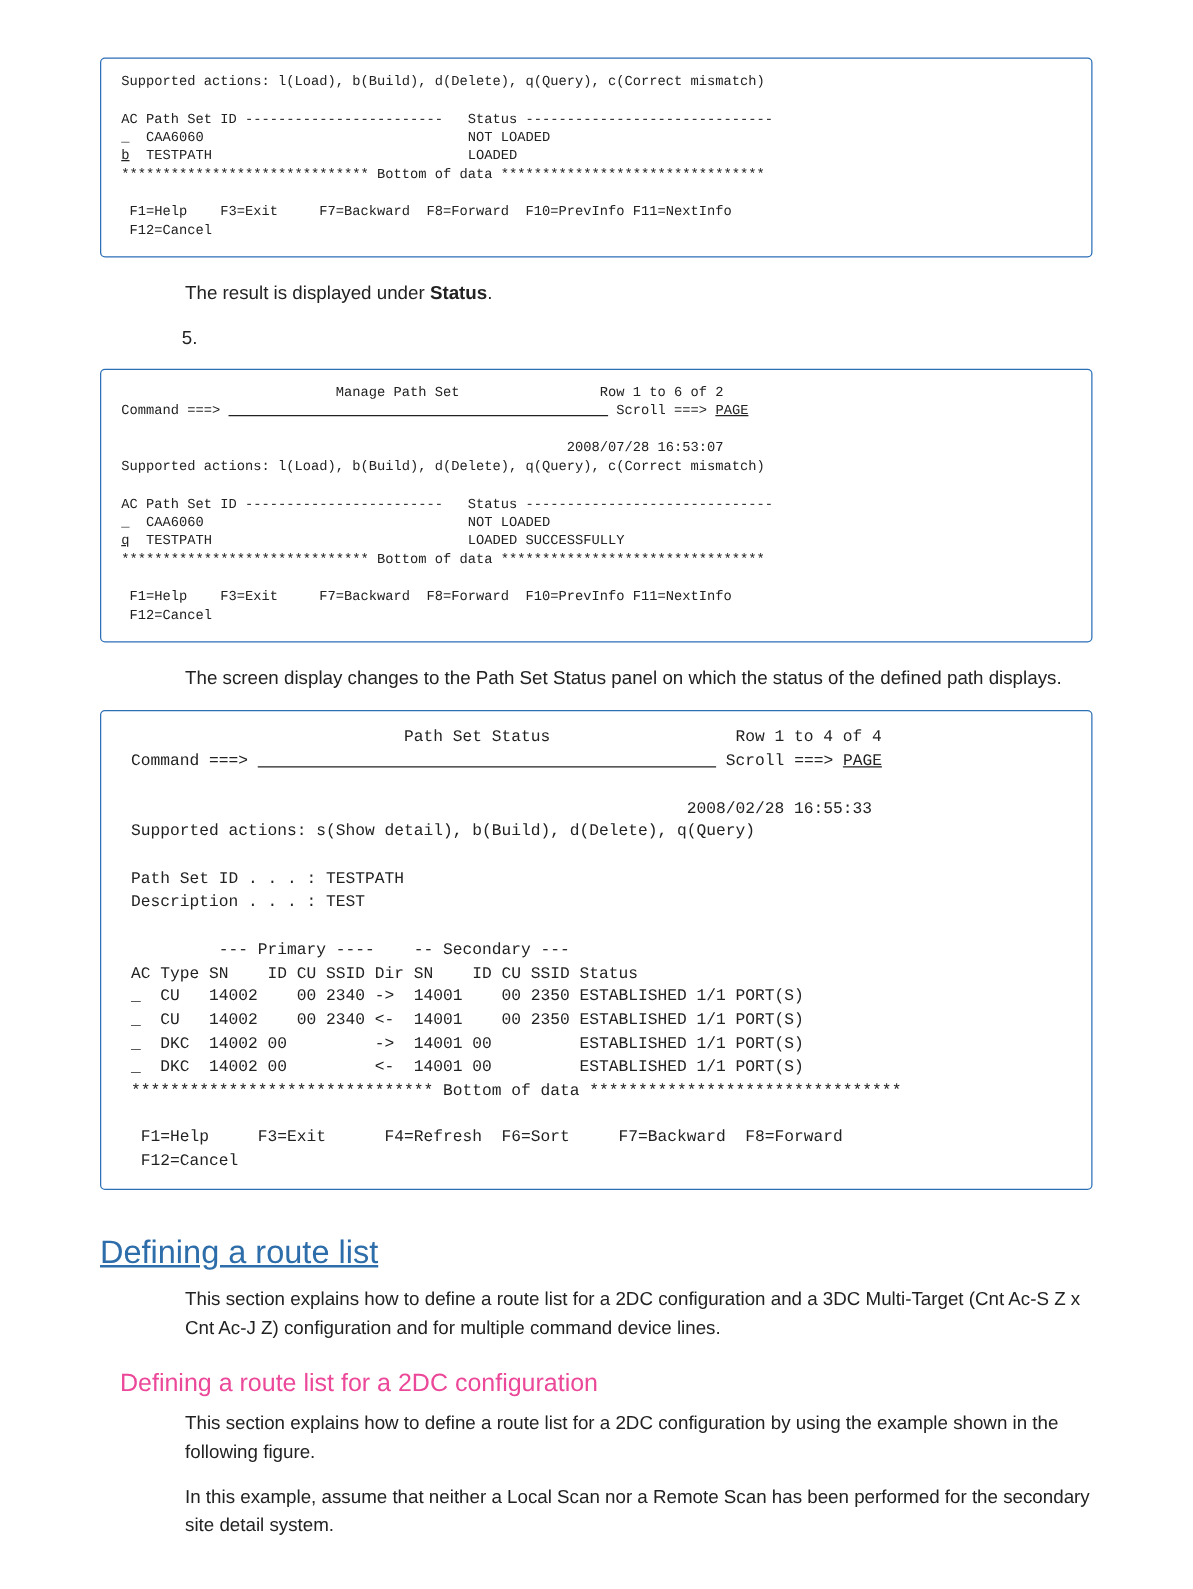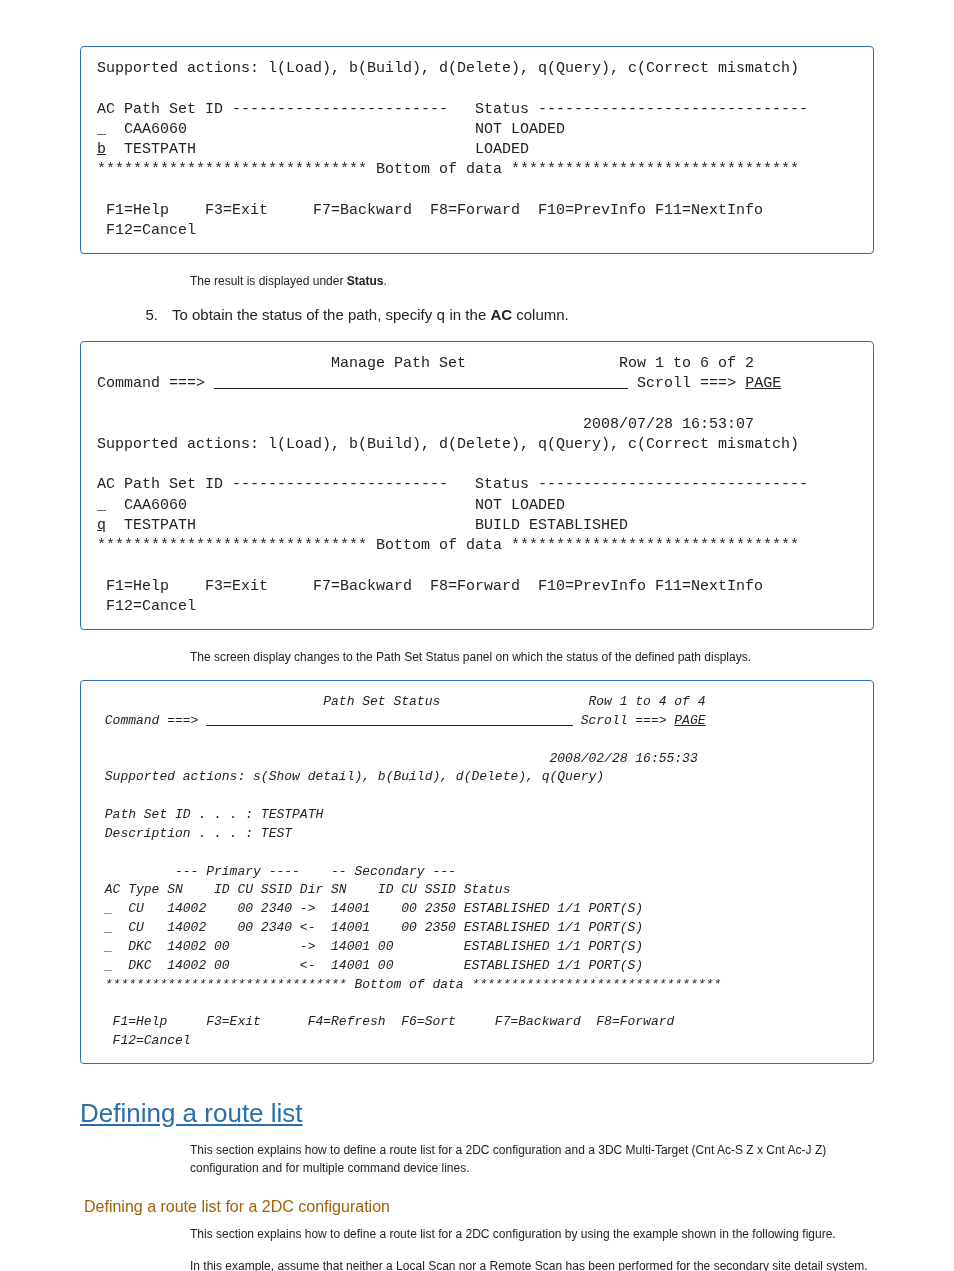--- a/index.html
+++ b/index.html
@@ -10,47 +10,46 @@
     padding: 40px 80px 40px 80px;
     background: #fff;
     line-height: 1.5;
   }
   .terminal-box {
     border: 1.5px solid #2d6fb6;
     border-radius: 4px;
     padding: 12px 16px;
     margin: 6px 0 18px 0;
     font-family: "Courier New", monospace;
-    font-size: 15px;
+    font-size: 11px;
     white-space: pre;
     overflow: hidden;
     line-height: 1.35;
   }
   .terminal-box.large {
     font-size: 13px;
     line-height: 1.45;
-    font-style: italic;
   }
   .body-text {
-    margin: 6px 0 14px 110px;
-    font-size: 12px;
+    margin: 6px 0 14px 68px;
+    font-size: 15px;
   }
   .body-text b { font-weight: bold; }
   .h1 {
     color: #2d6da9;
     font-size: 26px;
     font-weight: normal;
     margin: 30px 0 8px 0;
     text-decoration: underline;
   }
   .h2 {
-    color: #a16207;
-    font-size: 16px;
+    color: #ec4899;
+    font-size: 20px;
     font-weight: normal;
-    margin: 18px 0 6px 4px;
+    margin: 18px 0 6px 16px;
   }
   .ol-item {
     display: flex;
     gap: 14px;
     margin-left: 60px;
     font-size: 15px;
     margin-bottom: 12px;
   }
   .ol-item .num { min-width: 18px; text-align: right; }
   code { font-family: "Courier New", monospace; }
@@ -66,32 +65,31 @@
 <span class="u">b</span><span>  TESTPATH                               LOADED</span>
 <span>****************************** Bottom of data ********************************</span>
 
 <span> F1=Help    F3=Exit     F7=Backward  F8=Forward  F10=PrevInfo F11=NextInfo
  F12=Cancel</span></div>
 
 <div class="body-text"><span>The result is displayed under </span><b>Status</b><span>.</span></div>
 
 <div class="ol-item">
   <div class="num">5.</div>
-  <div><span>To obtain the status of the path, specify </span><code>q</code><span> in the </span><b>AC</b><span> column.</span></div>
 </div>
 
 <div class="terminal-box"><span>                          Manage Path Set                 Row 1 to 6 of 2</span>
 <span>Command ===&gt; </span><span class="u">                                              </span><span> Scroll ===&gt; </span><span class="u">PAGE</span>
 
 <span>                                                      2008/07/28 16:53:07</span>
 <span>Supported actions: l(Load), b(Build), d(Delete), q(Query), c(Correct mismatch)</span>
 
 <span>AC Path Set ID ------------------------   Status ------------------------------</span>
 <span>_  CAA6060                                NOT LOADED</span>
-<span class="u">q</span><span>  TESTPATH                               BUILD ESTABLISHED</span>
+<span class="u">q</span><span>  TESTPATH                               LOADED SUCCESSFULLY</span>
 <span>****************************** Bottom of data ********************************</span>
 
 <span> F1=Help    F3=Exit     F7=Backward  F8=Forward  F10=PrevInfo F11=NextInfo
  F12=Cancel</span></div>
 
 <div class="body-text">The screen display changes to the Path Set Status panel on which the status of the defined path displays.</div>
 
 <div class="terminal-box large"><span>                             Path Set Status                   Row 1 to 4 of 4</span>
 <span> Command ===&gt; </span><span class="u">                                               </span><span> Scroll ===&gt; </span><span class="u">PAGE</span>
 

